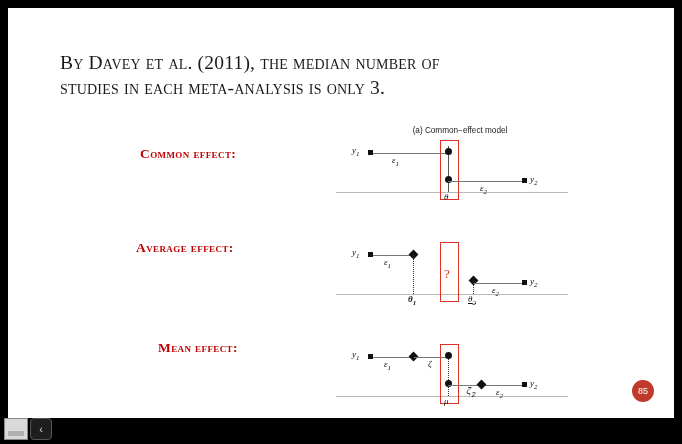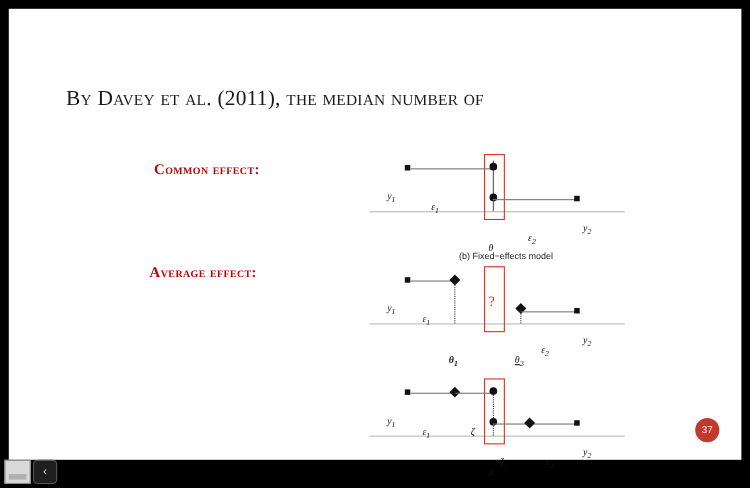--- a/index.html
+++ b/index.html
@@ -25,21 +25,20 @@
     position: absolute;
     left: 52px;
     top: 42px;
     width: 590px;
     font-family: "Liberation Serif", serif;
     font-size: 19.5px;
     line-height: 25px;
     color: #1a1a1a;
     letter-spacing: 0.2px;
     font-variant: small-caps;
-    margin-top: 27px;
   }
   .title .line {
     display: block;
     white-space: nowrap;
   }
   .redlabel {
     position: absolute;
     color: #c00000;
     font-family: "Liberation Serif", serif;
     font-size: 13.5px;
@@ -115,21 +114,20 @@
     position: absolute;
     border: 1.3px solid #e03020;
     background: transparent;
   }
   .mathlab {
     position: absolute;
     font-family: "Liberation Serif", serif;
     font-size: 9px;
     color: #111;
     font-style: italic;
-    margin-top: 28px;
   }
   .qmark {
     position: absolute;
     color: #e03020;
     font-family: "Liberation Serif", serif;
     font-size: 13px;
   }
   .pagebadge {
     position: absolute;
     right: 20px;
@@ -182,26 +180,29 @@
   }
   .sub { font-size: 7px; vertical-align: sub; }
 </style>
 </head>
 <body>
 
 <div id="slide">
 
   <div class="title">
     <span class="line">By Davey et al. (2011), the median number of</span>
+    <span class="line">studies in each meta-analysis is only 3.</span>
   </div>
 
   <div class="redlabel" id="label-average">Average effect:</div>
   <div class="redlabel" id="label-common">Common effect:</div>
+  <div class="redlabel" id="label-mean">Mean effect:</div>
 
   <div class="panel" id="panel-a">
+    <div class="panel-caption">(a) Common−effect model</div>
     <div class="axis" style="top:66px;"></div>
 
     <div class="redbox" style="left:110px; top:14px; width:17px; height:58px;"></div>
 
     <div class="vline" style="left:118px; top:20px; height:46px;"></div>
 
     <div class="sq" style="left:38px; top:24px;"></div>
     <div class="mathlab" style="left:22px; top:19px;"><span>y</span><span class="sub">1</span></div>
     <div class="hline" style="left:43px; top:27px; width:76px;"></div>
     <div class="mathlab" style="left:62px; top:29px;"><span>ε</span><span class="sub">1</span></div>
@@ -211,21 +212,20 @@
 
     <div class="hline" style="left:118px; top:55px; width:78px;"></div>
     <div class="sq" style="left:192px; top:52px;"></div>
     <div class="mathlab" style="left:200px; top:48px;"><span>y</span><span class="sub">2</span></div>
     <div class="mathlab" style="left:150px; top:57px;"><span>ε</span><span class="sub">2</span></div>
 
     <div class="mathlab" style="left:114px; top:66px;">θ</div>
   </div>
 
   <div class="panel" id="panel-b">
-    <div class="panel-caption">(b) Fixed−effects model</div>
     <div class="axis" style="top:66px;"></div>
 
     <div class="redbox" style="left:110px; top:14px; width:17px; height:58px;"></div>
 
     <div class="sq" style="left:38px; top:24px;"></div>
     <div class="mathlab" style="left:22px; top:19px;"><span>y</span><span class="sub">1</span></div>
     <div class="hline" style="left:43px; top:27px; width:42px;"></div>
     <div class="dia" style="left:80px; top:23px;"></div>
     <div class="mathlab" style="left:54px; top:29px;"><span>ε</span><span class="sub">1</span></div>
     <div class="dotline" style="left:83px; top:27px; height:39px;"></div>
@@ -254,25 +254,25 @@
     <div class="mathlab" style="left:54px; top:29px;"><span>ε</span><span class="sub">1</span></div>
     <div class="dia" style="left:80px; top:23px;"></div>
     <div class="hline" style="left:84px; top:27px; width:34px;"></div>
     <div class="mathlab" style="left:98px; top:29px;">ζ</div>
 
     <div class="dot" style="left:115px; top:22px;"></div>
     <div class="dot" style="left:115px; top:50px;"></div>
 
     <div class="hline" style="left:118px; top:55px; width:78px;"></div>
     <div class="dia" style="left:148px; top:51px;"></div>
-    <div class="mathlab" style="left:124px; top:57px;"><span>ζ</span><span class="sub">2</span></div>
+    <div class="mathlab" style="left:136px; top:57px;font-family:Liberation Mono, monospace;"><span>ζ</span><span class="sub">2</span></div>
     <div class="mathlab" style="left:166px; top:57px;"><span>ε</span><span class="sub">2</span></div>
     <div class="sq" style="left:192px; top:52px;"></div>
     <div class="mathlab" style="left:200px; top:48px;"><span>y</span><span class="sub">2</span></div>
 
     <div class="mathlab" style="left:114px; top:66px;">μ</div>
   </div>
 
-  <div class="pagebadge">37</div>
+  <div class="pagebadge">85</div>
 </div>
 
 <div class="ctrl-thumb"></div>
 <div class="ctrl-arrow">‹</div>
 
 </body></html>

